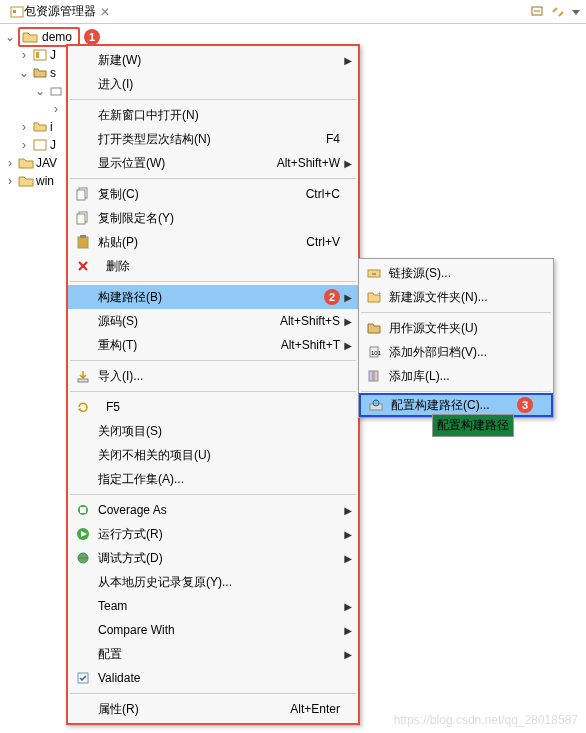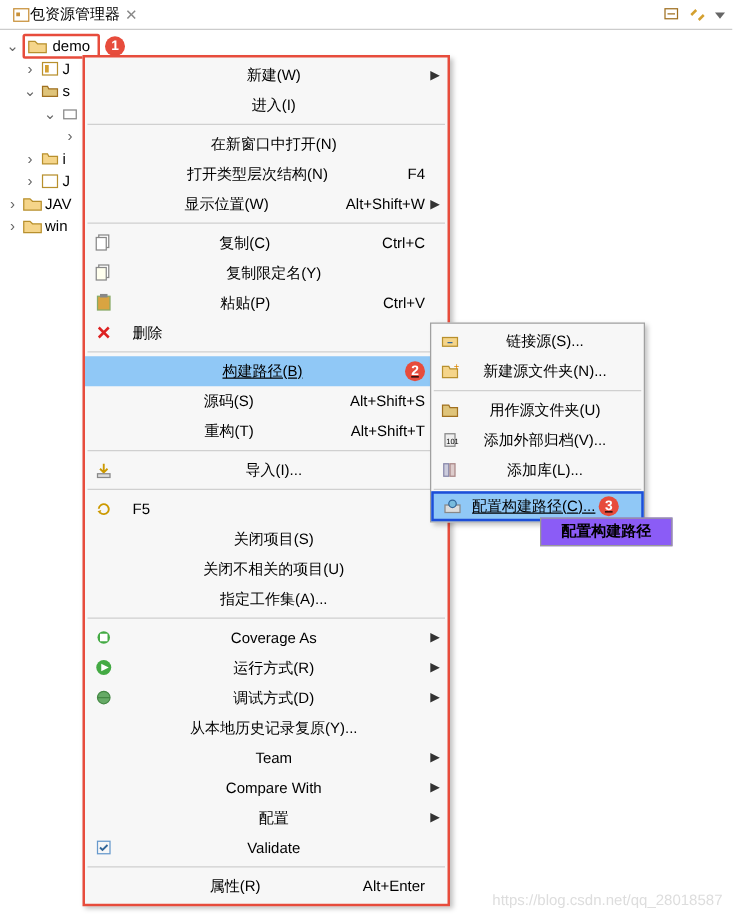--- a/index.html
+++ b/index.html
@@ -59,60 +59,58 @@
       border: 1px solid #a0a0a0;
       box-shadow: 2px 2px 4px rgba(0,0,0,0.25);
       padding: 2px 0;
     }
     .main-menu {
       left: 66px; top: 44px;
       width: 294px;
       border: 2px solid #e74c3c;
     }
     .sub-menu {
-      left: 344px; top: 258px;
-      width: 172px;
+      left: 358px; top: 258px;
+      width: 196px;
     }
     .menu-item {
       display: flex; align-items: center;
       height: 24px;
       padding: 0 18px 0 4px;
       position: relative;
     }
     .menu-item.highlighted {
       background: #90c8f6;
-      text-decoration: underline;
     }
     .menu-item.red-box {
       border: 2px solid #1d4ed8;
       margin: -2px 0;
     }
     .menu-icon {
       width: 22px; height: 18px;
       display: inline-flex; align-items: center; justify-content: center;
       flex-shrink: 0;
     }
-    .menu-label { flex: 1; padding-left: 4px; text-align: center; }
+    .menu-label { flex: 1; padding-left: 4px; }
     .menu-shortcut { color: #000000; font-size: 12px; margin-left: 12px; }
     .menu-arrow {
       position: absolute; right: 6px; font-size: 10px; color: #333;
     }
     .menu-sep { height: 1px; background: #d0d0d0; margin: 3px 2px; }
 
     
     svg { display: block; }
 
     .tooltip {
       position: absolute;
       left: 432px; top: 414px;
-      background: #8b5cf6;
+      background: #15803d;
       border: 1px solid #999;
-      padding: 2px 16px;
+      padding: 2px 4px;
       font-size: 12px;
-      font-weight: bold;
     }
     .watermark {
       position: absolute; right: 8px; bottom: 6px;
       color: #ddd; font-size: 12px;
       font-family: Arial, sans-serif;
     }
   </style>
 </head>
 <body>
 

